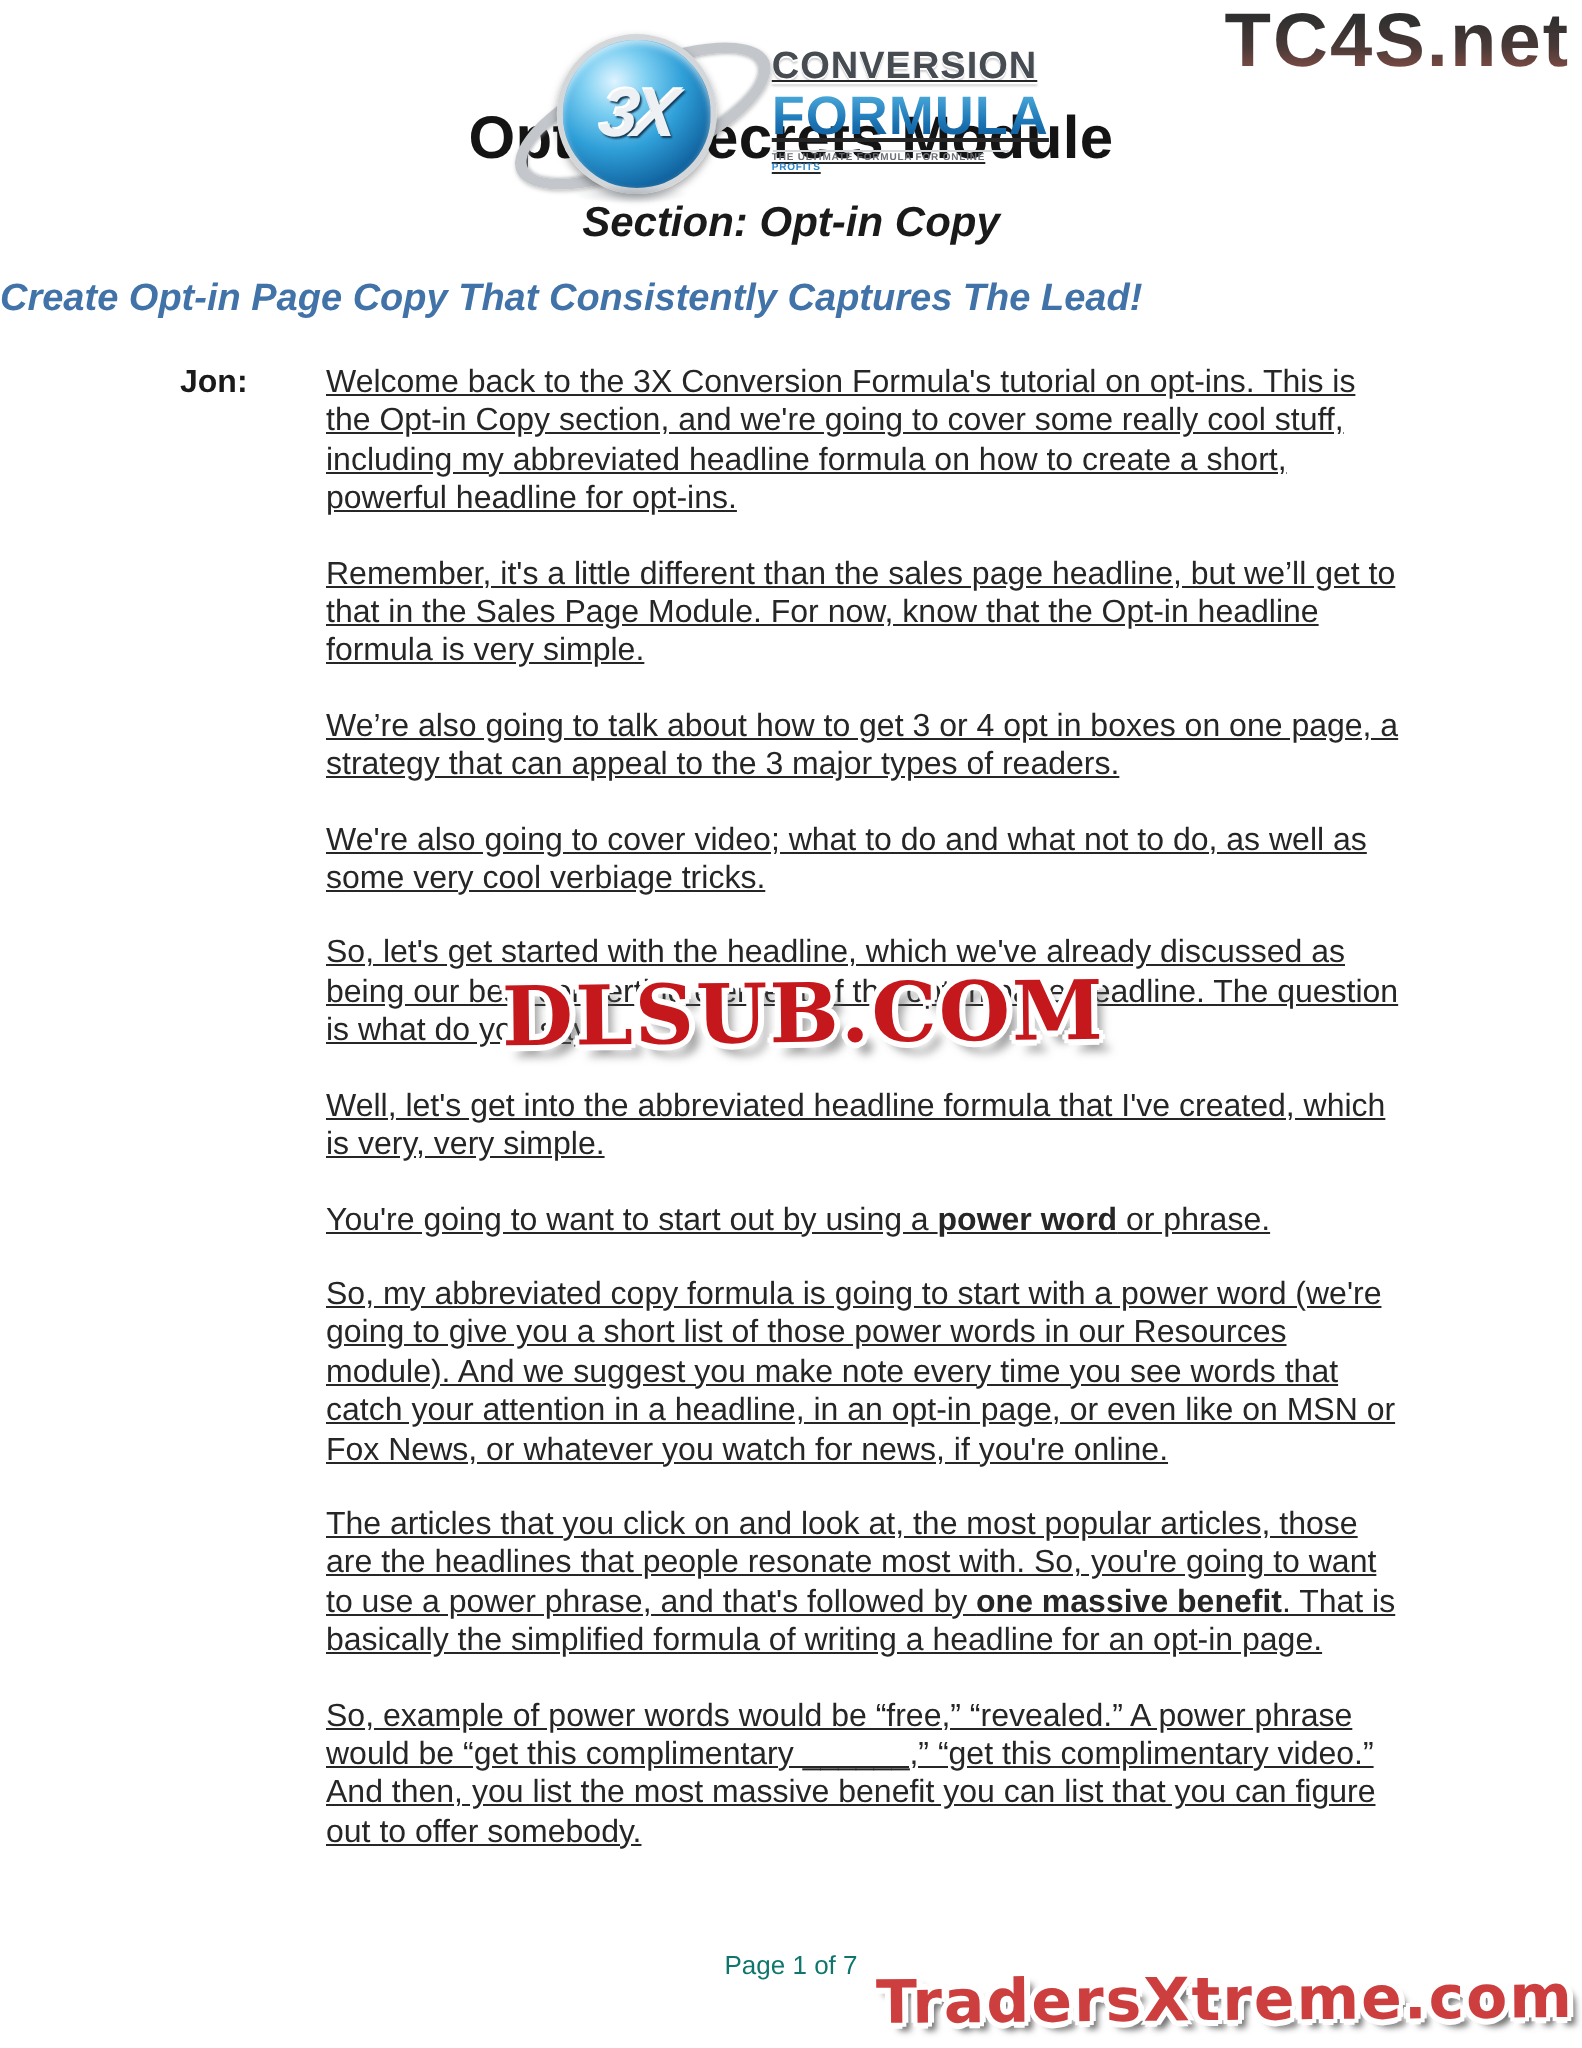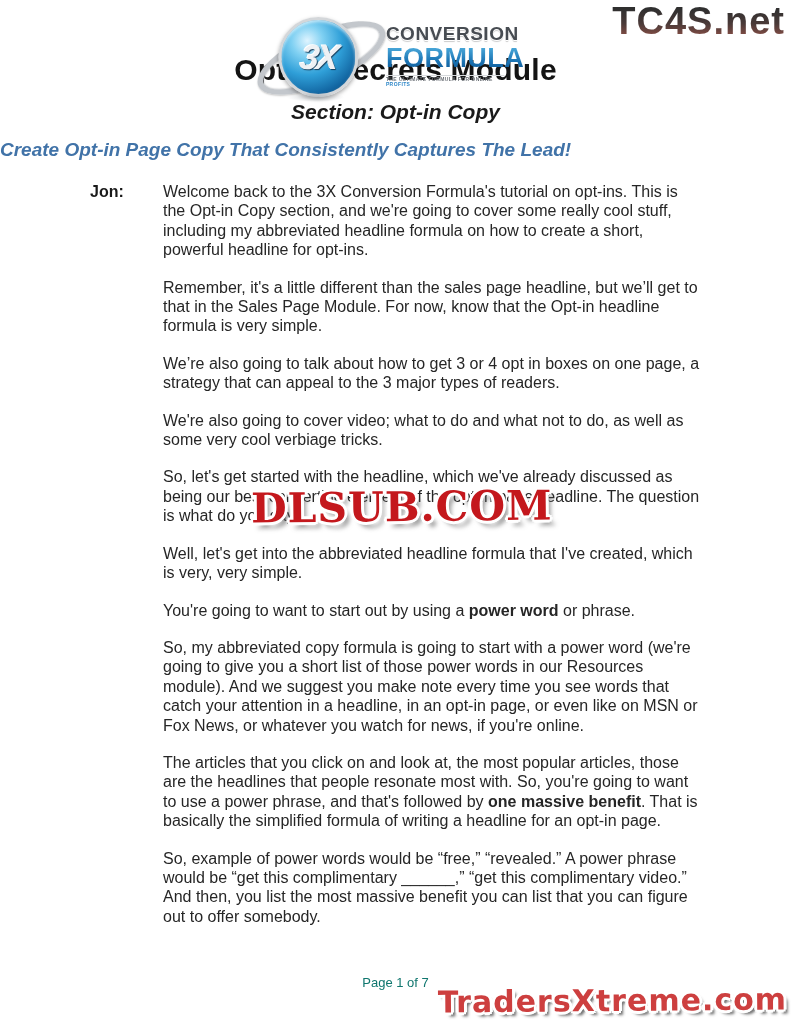--- a/index.html
+++ b/index.html
@@ -47,21 +47,21 @@
   }
   .orb-x{
     font-weight:bold;font-style:italic;font-size:34px;letter-spacing:-3px;
     color:#eef1f4;text-shadow:1px 1px 1px #123a58,-1px -1px 0 #ffffff;
     transform:skewX(-8deg);
   }
   .orb-reflection{
     position:absolute;left:30px;top:80px;width:58px;height:10px;border-radius:50%;
     background:radial-gradient(ellipse,rgba(120,130,140,.35),rgba(255,255,255,0) 70%);
   }
-  .logo-text{display:flex;flex-direction:column;line-height:1;}
+  .logo-text{display:flex;flex-direction:column;line-height:1;text-decoration:underline;}
   .logo-line1{
     font-weight:bold;font-size:19px;letter-spacing:.5px;color:#474c52;
     text-shadow:0 1px 0 #fff,0 2px 1px rgba(0,0,0,.2);
   }
   .logo-line2{
     font-weight:bold;font-size:27px;letter-spacing:.5px;margin-top:2px;
     background:linear-gradient(#52b1e0 0%,#1b74b4 60%,#0d5693 100%);
     -webkit-background-clip:text;background-clip:text;
     -webkit-text-fill-color:transparent;color:transparent;
   }
@@ -88,21 +88,21 @@
   
   .transcript{
     position:relative;
     margin:21px 116px 0 90px;  
     font-size:16px;line-height:19.4px;
   }
   .speaker{
     position:absolute;left:0;top:0;
     font-weight:bold;color:#1a1a1a;
   }
-  .paras{margin-left:73px;width:540px;}
+  .paras{margin-left:73px;width:540px;text-decoration:underline;}
   .para{margin:0 0 18px 0;}
   .para b{font-weight:bold;}
 
   
   .dlsub{
     position:absolute;left:251px;top:483px;z-index:5;
     font-family:"DejaVu Serif",serif;
     font-weight:bold;font-size:41px;letter-spacing:1px;
     color:#c4181d;
     transform:rotate(-0.6deg);

